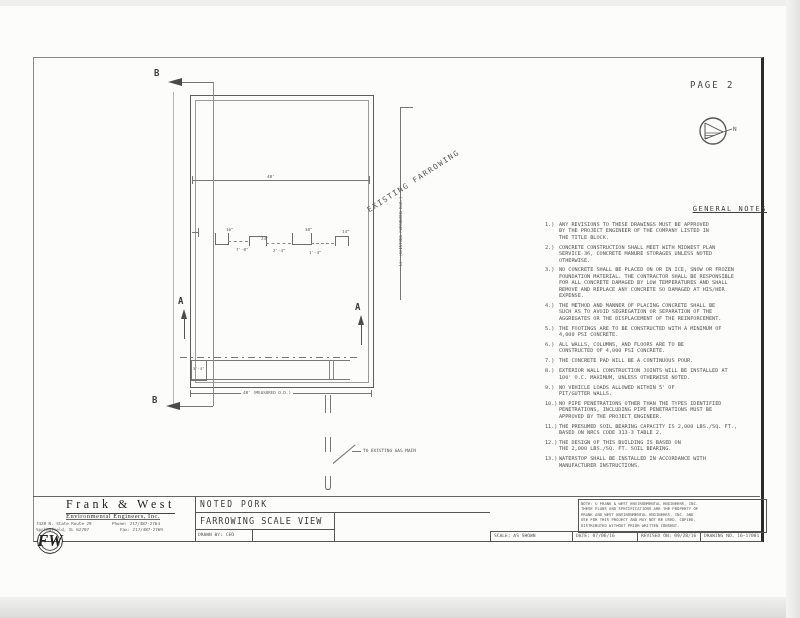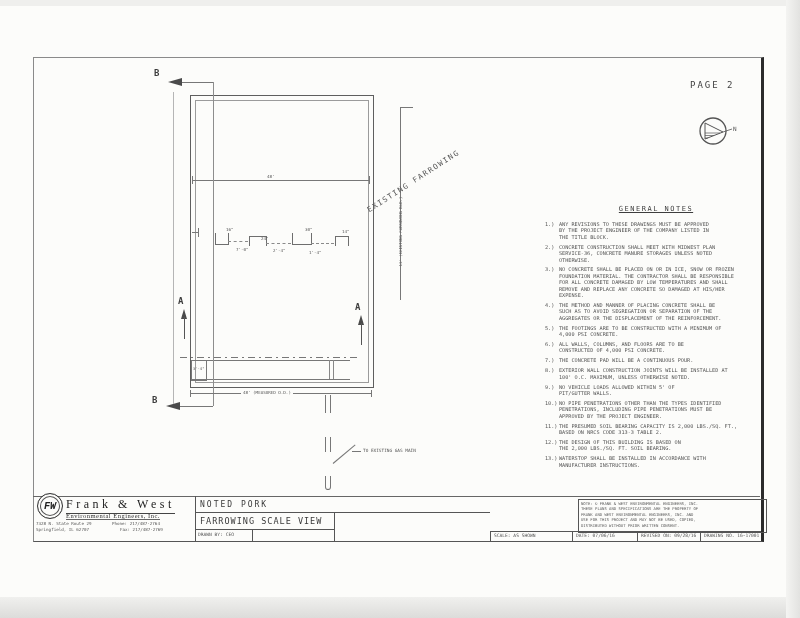--- a/index.html
+++ b/index.html
@@ -94,31 +94,31 @@
   #gas-label{left:363px;top:448px;font-size:4.4px;}
 
   
   #dim-bottom-line{left:190px;top:393px;width:182px;}
   #dim-bot-tl{left:190px;top:390px;height:7px;} #dim-bot-tr{left:371px;top:390px;height:7px;}
   #dim-bottom{left:241px;top:390px;background:#fcfcfa;padding:0 2px;}
 
   
   #notes{position:absolute;left:545px;top:205px;width:222px;}
   #notes-title{font-size:7px;letter-spacing:1.5px;color:#3e3e3e;text-decoration:underline;
-    text-align:center;width:100%;display:block;margin-bottom:8px;}
+    text-align:right;width:100%;display:block;margin-bottom:8px;}
   .note{display:flex;margin-bottom:3.5px;font-size:5.2px;line-height:6.4px;color:#555;}
   .note-num{flex:none;width:14px;}
   .note-text{flex:1;white-space:pre-line;}
 
   
   #tb-divider1{position:absolute;left:195px;top:496px;height:45px;border-left:1px solid #555;}
-  #logo{position:absolute;left:37px;top:493px;width:24px;height:24px;border:1.5px solid #333;border-radius:50%;
+  #logo{position:absolute;left:37px;top:528px;width:24px;height:24px;border:1.5px solid #333;border-radius:50%;
     box-shadow:inset 0 0 0 2px #fcfcfa, inset 0 0 0 3px #555;
     display:flex;align-items:center;justify-content:center;
-    font-family:Liberation Mono, monospace;font-style:italic;font-weight:bold;font-size:10px;color:#222;}
+    font-family:Liberation Serif, serif;font-style:italic;font-weight:bold;font-size:16px;color:#222;}
   #company-name{position:absolute;left:66px;top:497px;font-family:"Liberation Serif", serif;
     font-size:12px;letter-spacing:3.5px;color:#222;border-bottom:1px solid #444;padding-bottom:1px;}
   #company-sub{position:absolute;left:66px;top:512px;font-family:"Liberation Serif", serif;
     font-size:6.5px;letter-spacing:0.5px;color:#333;border-bottom:1px solid #666;}
   #addr1{left:36px;top:521px;} #addr2{left:36px;top:527px;}
   #phone{left:112px;top:521px;} #fax{left:120px;top:527px;}
 
   #project{position:absolute;left:200px;top:500px;font-size:8px;letter-spacing:2px;color:#3a3a3a;}
   #tb-line1{left:195px;top:512px;width:295px;border-top:1px solid #555;}
   #sheet-title{position:absolute;left:200px;top:516px;font-size:8.5px;letter-spacing:1px;color:#3a3a3a;}

